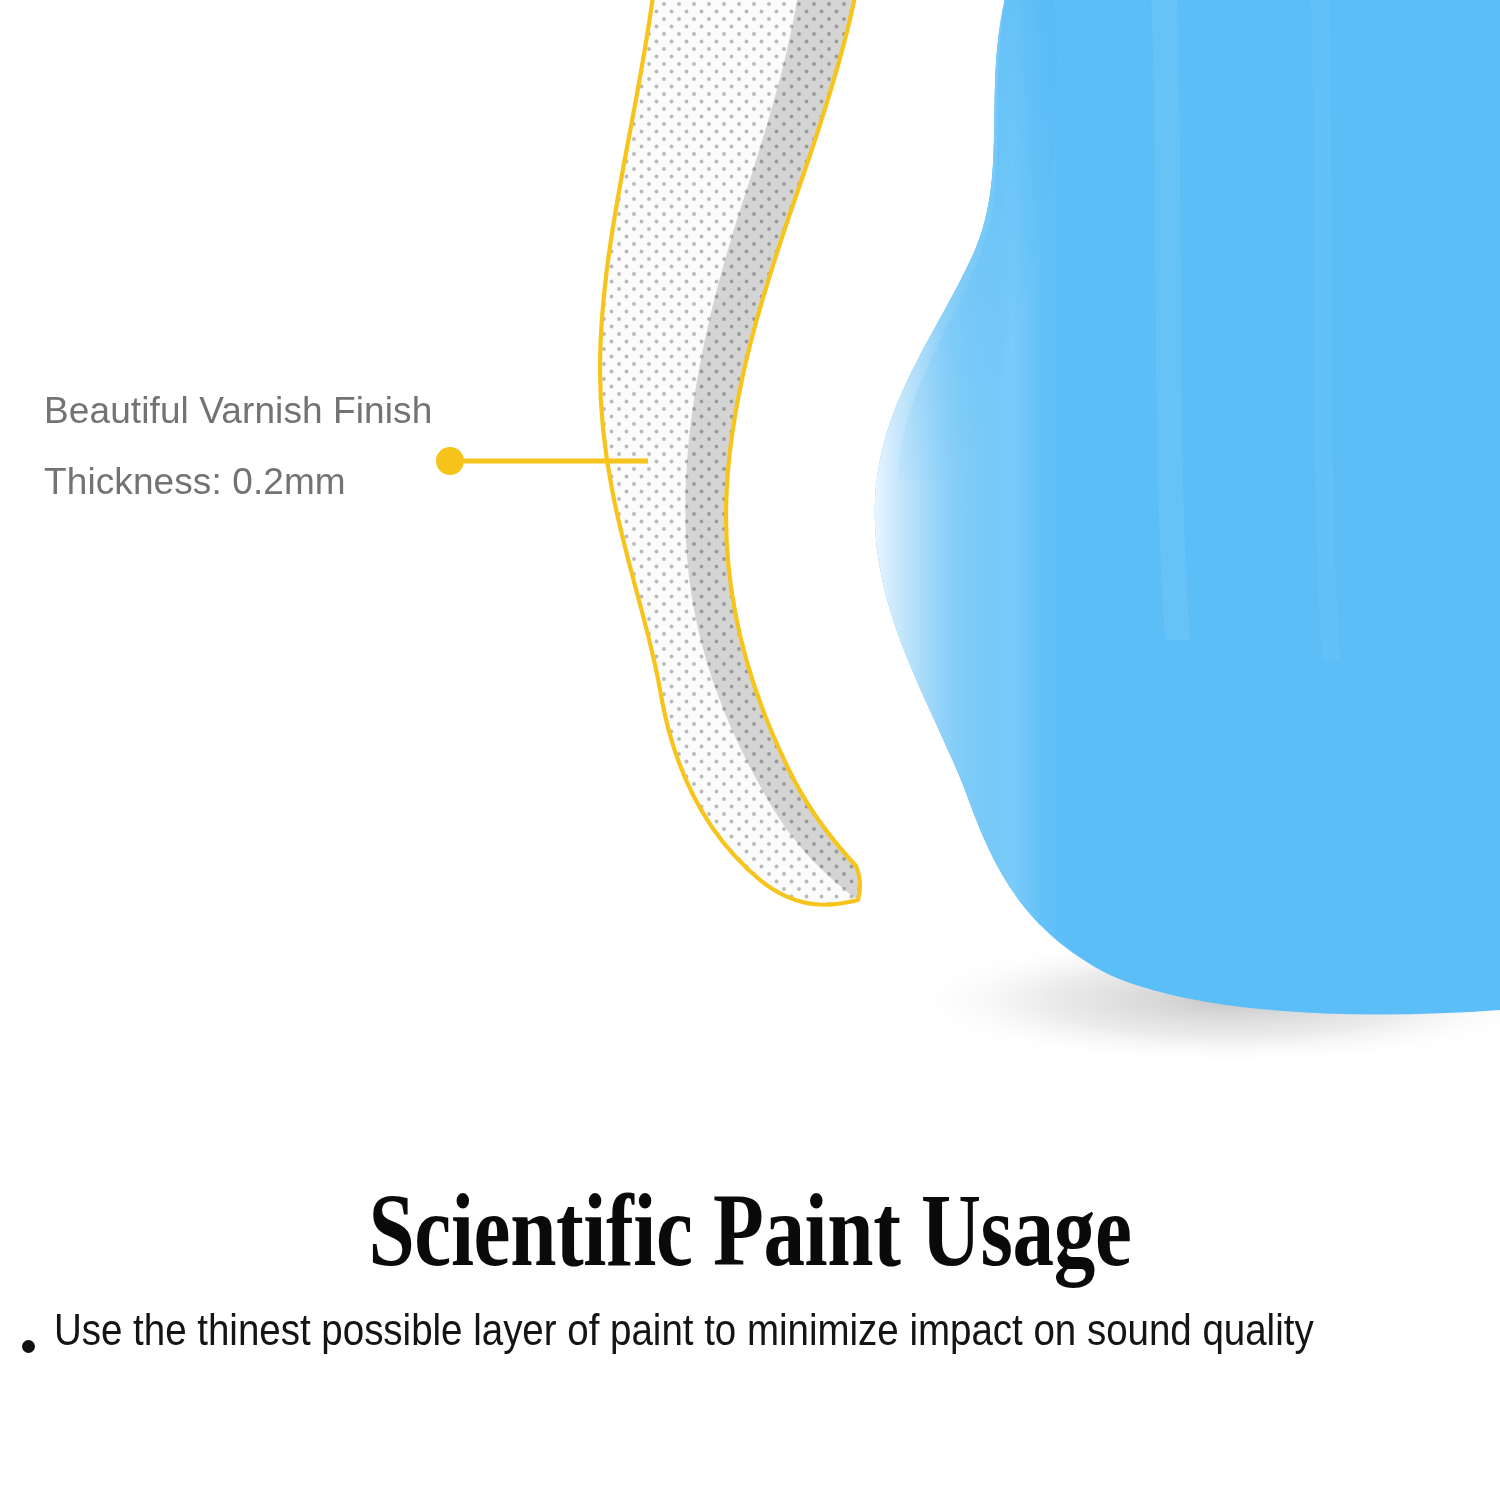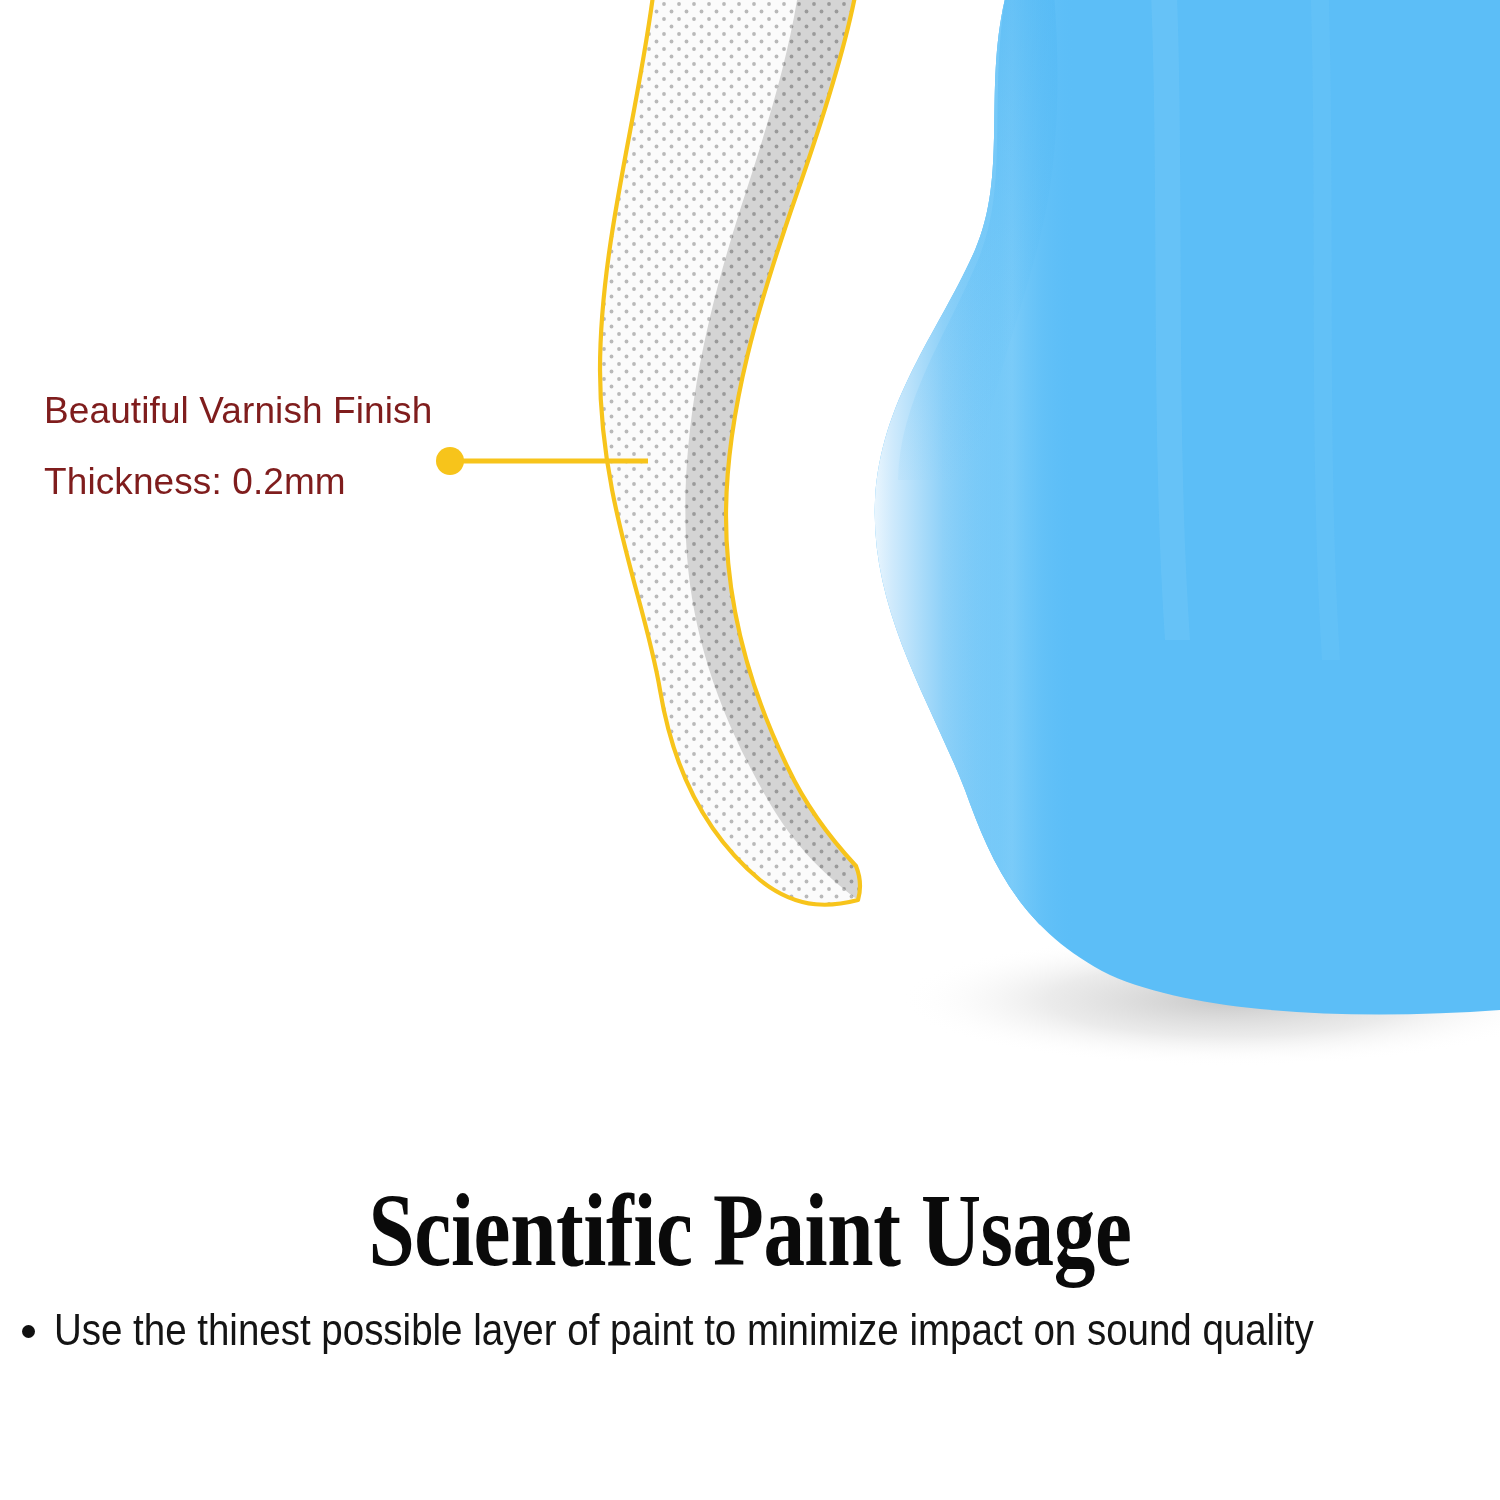--- a/index.html
+++ b/index.html
@@ -40,21 +40,21 @@
   #callout-text {
     position: absolute;
     left: 44px;
     top: 392px;
     width: 560px;
   }
   .callout-line-text {
     font-family: "Liberation Sans", sans-serif;
     font-size: 37px;
     line-height: 1.0;
-    color: #7f1d1d;
+    color: #737373;
     letter-spacing: 0.1px;
     white-space: nowrap;
   }
   #callout-label-1 { margin-bottom: 34px; }
 
   
   #heading {
     position: absolute;
     left: 0;
     top: 1178px;
@@ -72,21 +72,21 @@
 
   
   #bullets {
     position: absolute;
     left: 22px;
     top: 1306px;
     width: 1470px;
   }
   .bullet-row {
     display: flex;
-    align-items: flex-start;
+    align-items: flex-end;
     margin-bottom: 46px;
   }
   .bullet-dot {
     width: 13px;
     height: 13px;
     border-radius: 50%;
     background: #101010;
     flex: 0 0 auto;
     margin-top: 19px;
     margin-right: 19px;

